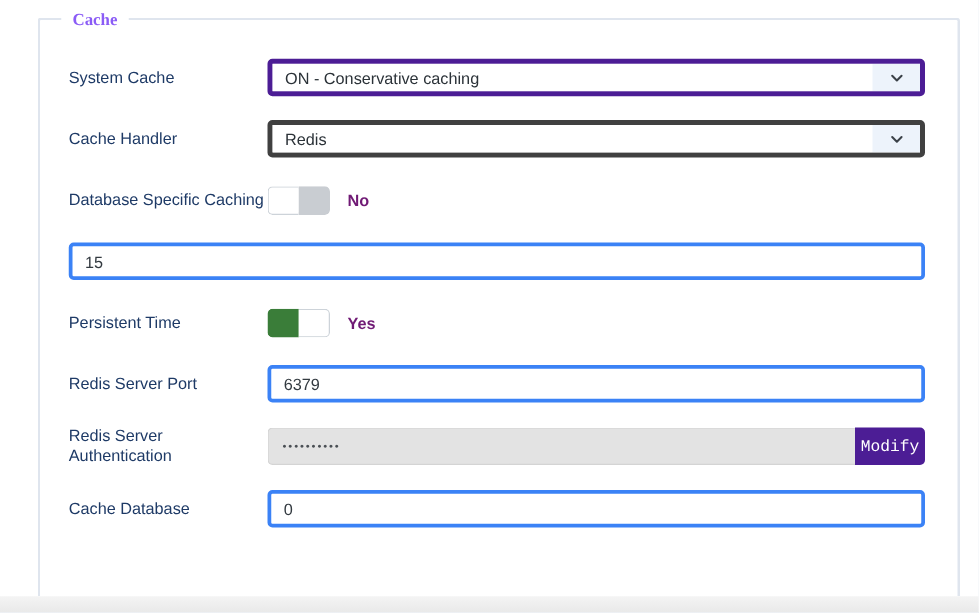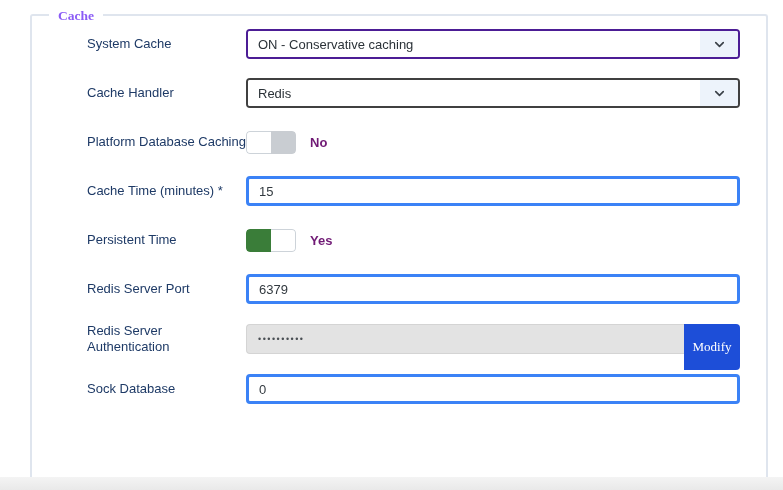--- a/index.html
+++ b/index.html
@@ -23,22 +23,21 @@
     left: 17px; top: -9px;
     background: #ffffff;
     padding: 0 9px;
     font-size: 13.5px;
     font-weight: 700;
     color: #8b5cf6;
     line-height: 18px;
     font-family: Liberation Serif, serif;
   }
   .rows {
-    padding: 13px 26px 0 23px;
-    margin-left: 32px;
+    padding: 31px 26px 0 23px;
   }
   .form-row {
     display: flex;
     align-items: center;
     min-height: 30px;
     margin-bottom: 19px;
   }
   .field-label {
     width: 159px;
     flex: 0 0 159px;
@@ -46,28 +45,28 @@
     color: #1e3a66;
     line-height: 16px;
   }
   .control { flex: 1 1 auto; display: flex; align-items: center; }
 
   
   .select {
     flex: 1 1 auto;
     height: 30px;
     background: #ffffff;
-    border: 2px solid #404040;
+    border: 4px solid #404040;
     border-radius: 4px;
     display: flex;
     align-items: stretch;
     overflow: hidden;
     cursor: pointer;
   }
-  .select.valid { border: 2px solid #4c1d95; justify-content: flex-end; }
+  .select.valid { border: 4px solid #4c1d95; justify-content: flex-end; }
   .select-value {
     flex: 1 1 auto;
     display: flex;
     align-items: center;
     padding-left: 10px;
     font-size: 13px;
     color: #2b3238;
     background: #ffffff;
   }
   .select-arrow {
@@ -128,26 +127,26 @@
     padding-left: 11px;
   }
   .password-dots {
     font-size: 9px;
     letter-spacing: 1.5px;
     color: #4a4f54;
     line-height: 1;
   }
   .modify-btn {
     flex: 0 0 56px;
-    height: 46px;
+    height: 30px;
     border: none;
-    background: #1d4ed8;
+    background: #4c1d95;
     color: #ffffff;
     font-size: 13px;
-    font-family: Liberation Serif, serif;
+    font-family: Liberation Mono, monospace;
     border-radius: 0 4px 4px 0;
     cursor: pointer;
   }
 
   .bottom-strip {
     position: absolute;
     left: 0; bottom: 0;
     width: 100%; height: 13px;
     background: linear-gradient(#f4f4f4, #e9e9e9);
   }
@@ -182,32 +181,31 @@
           <div class="select-arrow">
             <svg width="15" height="15" viewBox="0 0 24 24" fill="none" stroke="#3b4148" stroke-width="2.6" stroke-linecap="round" stroke-linejoin="round">
                 <polyline points="6 9 12 15 18 9"></polyline>
               </svg>
           </div>
         </div>
       </div>
     </div>
 
     <div class="form-row">
-      <div class="field-label">Platform Database Caching</div>
+      <div class="field-label">Database Specific Caching</div>
       <div class="control">
         <div class="toggle off">
           <div class="half left"></div>
           <div class="half right"></div>
         </div>
         <div class="toggle-state-label">No</div>
       </div>
     </div>
 
     <div class="form-row">
-      <div class="field-label">Cache Time (minutes) *</div>
       <div class="control">
         <input class="text-input" type="text" value="15" style="">
       </div>
     </div>
 
     <div class="form-row">
       <div class="field-label">Persistent Time</div>
       <div class="control">
         <div class="toggle on">
           <div class="half left"></div>
@@ -231,21 +229,21 @@
         <div class="input-group">
           <div class="password-field">
             <span class="password-dots">••••••••••</span>
           </div>
           <button class="modify-btn">Modify</button>
         </div>
       </div>
     </div>
 
     <div class="form-row">
-      <div class="field-label">Sock Database</div>
+      <div class="field-label">Cache Database</div>
       <div class="control">
         <input class="text-input" type="text" value="0" style="">
       </div>
     </div>
 
   </div>
 </div>
 
 <div class="bottom-strip"></div>
 

